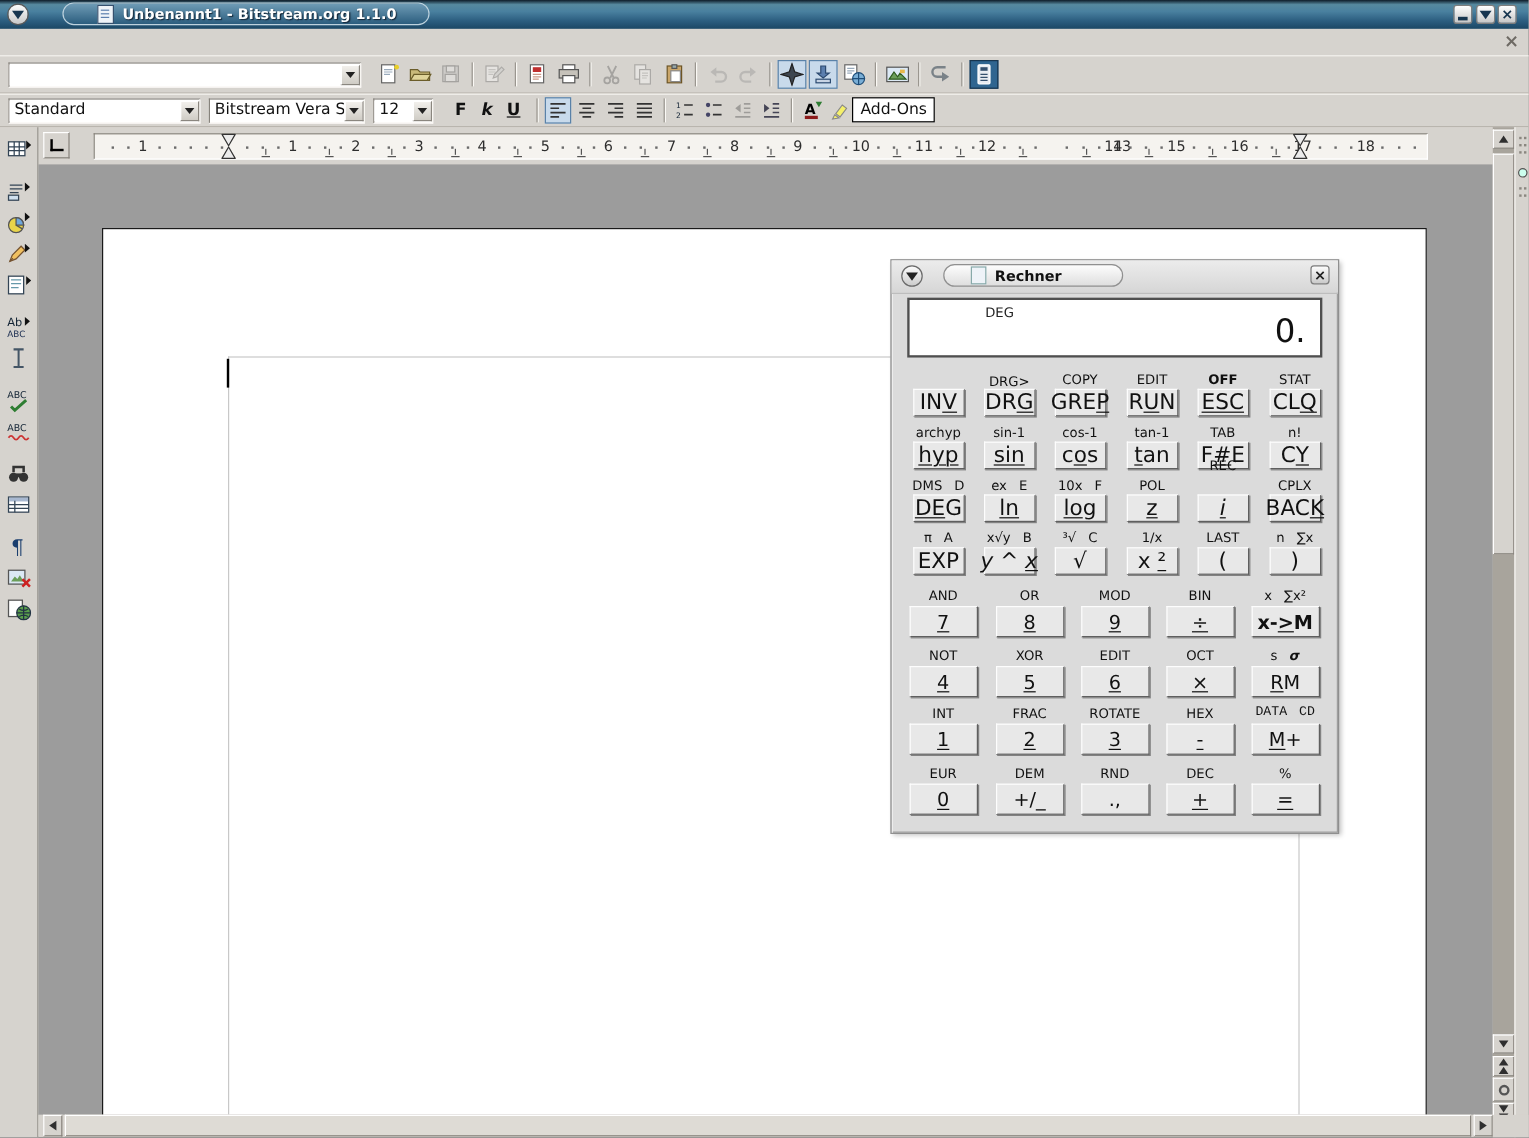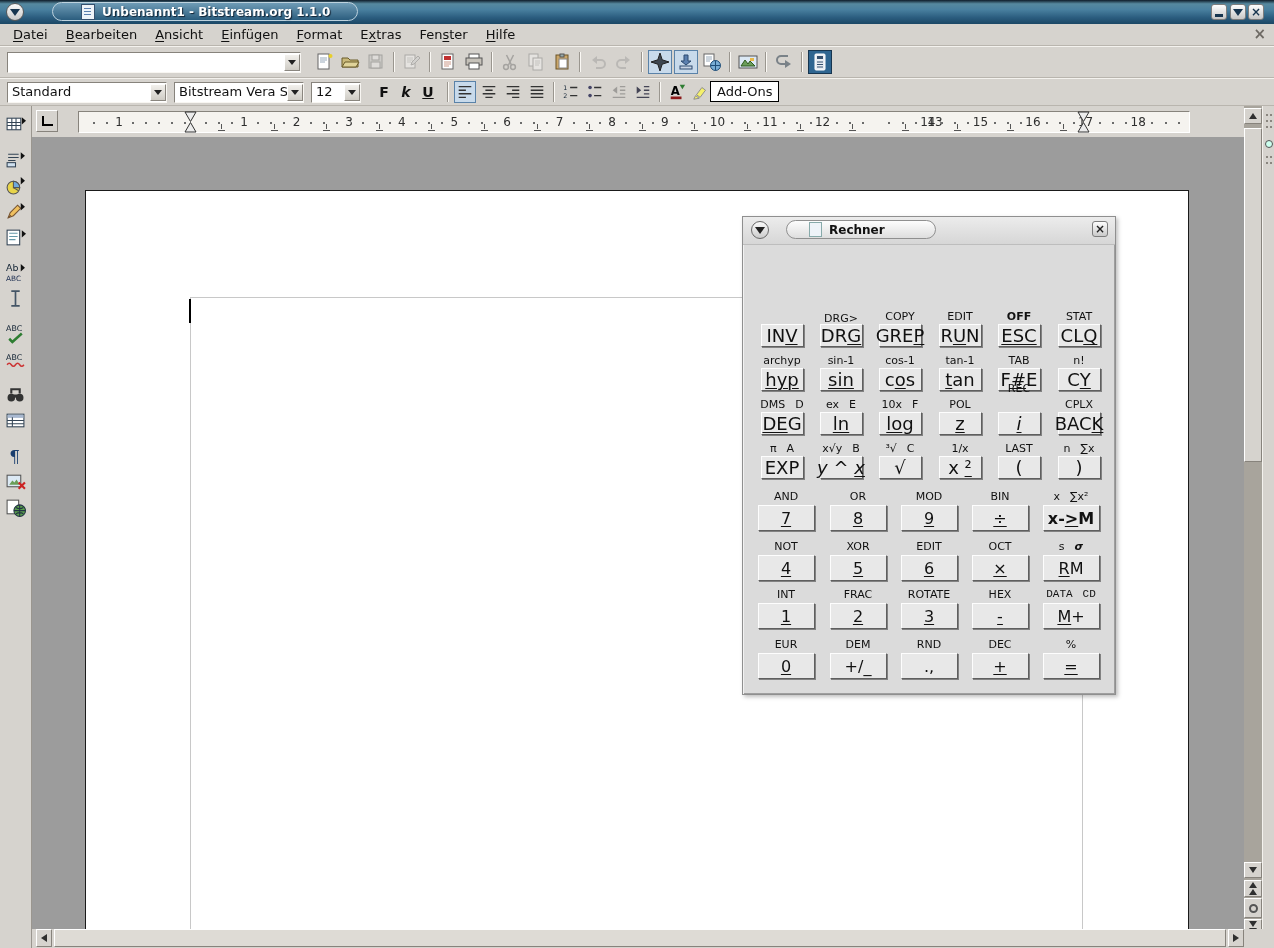--- a/index.html
+++ b/index.html
@@ -117,30 +117,20 @@
     </div>
     <div class="winbtn" style="left:1211px;">
         <div class="glyph-min"></div>
       </div>
     <div class="winbtn" style="left:1230px;">
         <div class="glyph-max"></div>
       </div>
     <div class="winbtn" style="left:1248px;">×</div>
   </div>
 
-  <div class="menubar" id="menubar">
-      <span class="menu-item"><u>D</u>atei</span>
-      <span class="menu-item"><u>B</u>earbeiten</span>
-      <span class="menu-item"><u>A</u>nsicht</span>
-      <span class="menu-item"><u>E</u>infügen</span>
-      <span class="menu-item"><u>F</u>ormat</span>
-      <span class="menu-item">E<u>x</u>tras</span>
-      <span class="menu-item">Fen<u>s</u>ter</span>
-      <span class="menu-item"><u>H</u>ilfe</span>
-    </div>
   <span class="menubar-close">×</span>
 
   <div class="funcbar">
     <div class="combo" style="width:294px;">
       <input class="combo-input" value="" style="">
       <div class="combo-btn">
           <div class="tri"></div>
         </div>
     </div>
     <div class="tb-icons" id="funcbar-icons">
@@ -761,20 +751,24 @@
     <div class="calc-titlebar">
       <div class="calc-menu-btn">
           <div class="tri-down"></div>
         </div>
       <div class="calc-pill">
         <span class="calc-doc-icon"></span>
         <span class="calc-title">Rechner</span>
       </div>
       <div class="calc-close">×</div>
     </div>
+    <div class="calc-display">
+      <span class="calc-mode">DEG</span>
+      <span class="calc-value">0.</span>
+    </div>
     <div id="calc-grid">
         <div class="clabel" style="left: 69px; top: 94px; width: 58px;">DRG&gt;</div>
         <div class="clabel" style="left: 128px; top: 92px; width: 58px;">COPY</div>
         <div class="clabel" style="left: 188px; top: 92px; width: 58px;">EDIT</div>
         <div class="clabel b" style="left: 247px; top: 92px; width: 58px;">OFF</div>
         <div class="clabel" style="left: 307px; top: 92px; width: 58px;">STAT</div>
         <div class="ckey" style="left: 17.5px; top: 107px; width: 43px; height: 23px;">IN<u>V</u></div>
         <div class="ckey" style="left: 76.5px; top: 107px; width: 43px; height: 23px;">DR<u>G</u></div>
         <div class="ckey" style="left: 135.5px; top: 107px; width: 43px; height: 23px;">GRE<u>P</u></div>
         <div class="ckey" style="left: 195.5px; top: 107px; width: 43px; height: 23px;">R<u>U</u>N</div>

